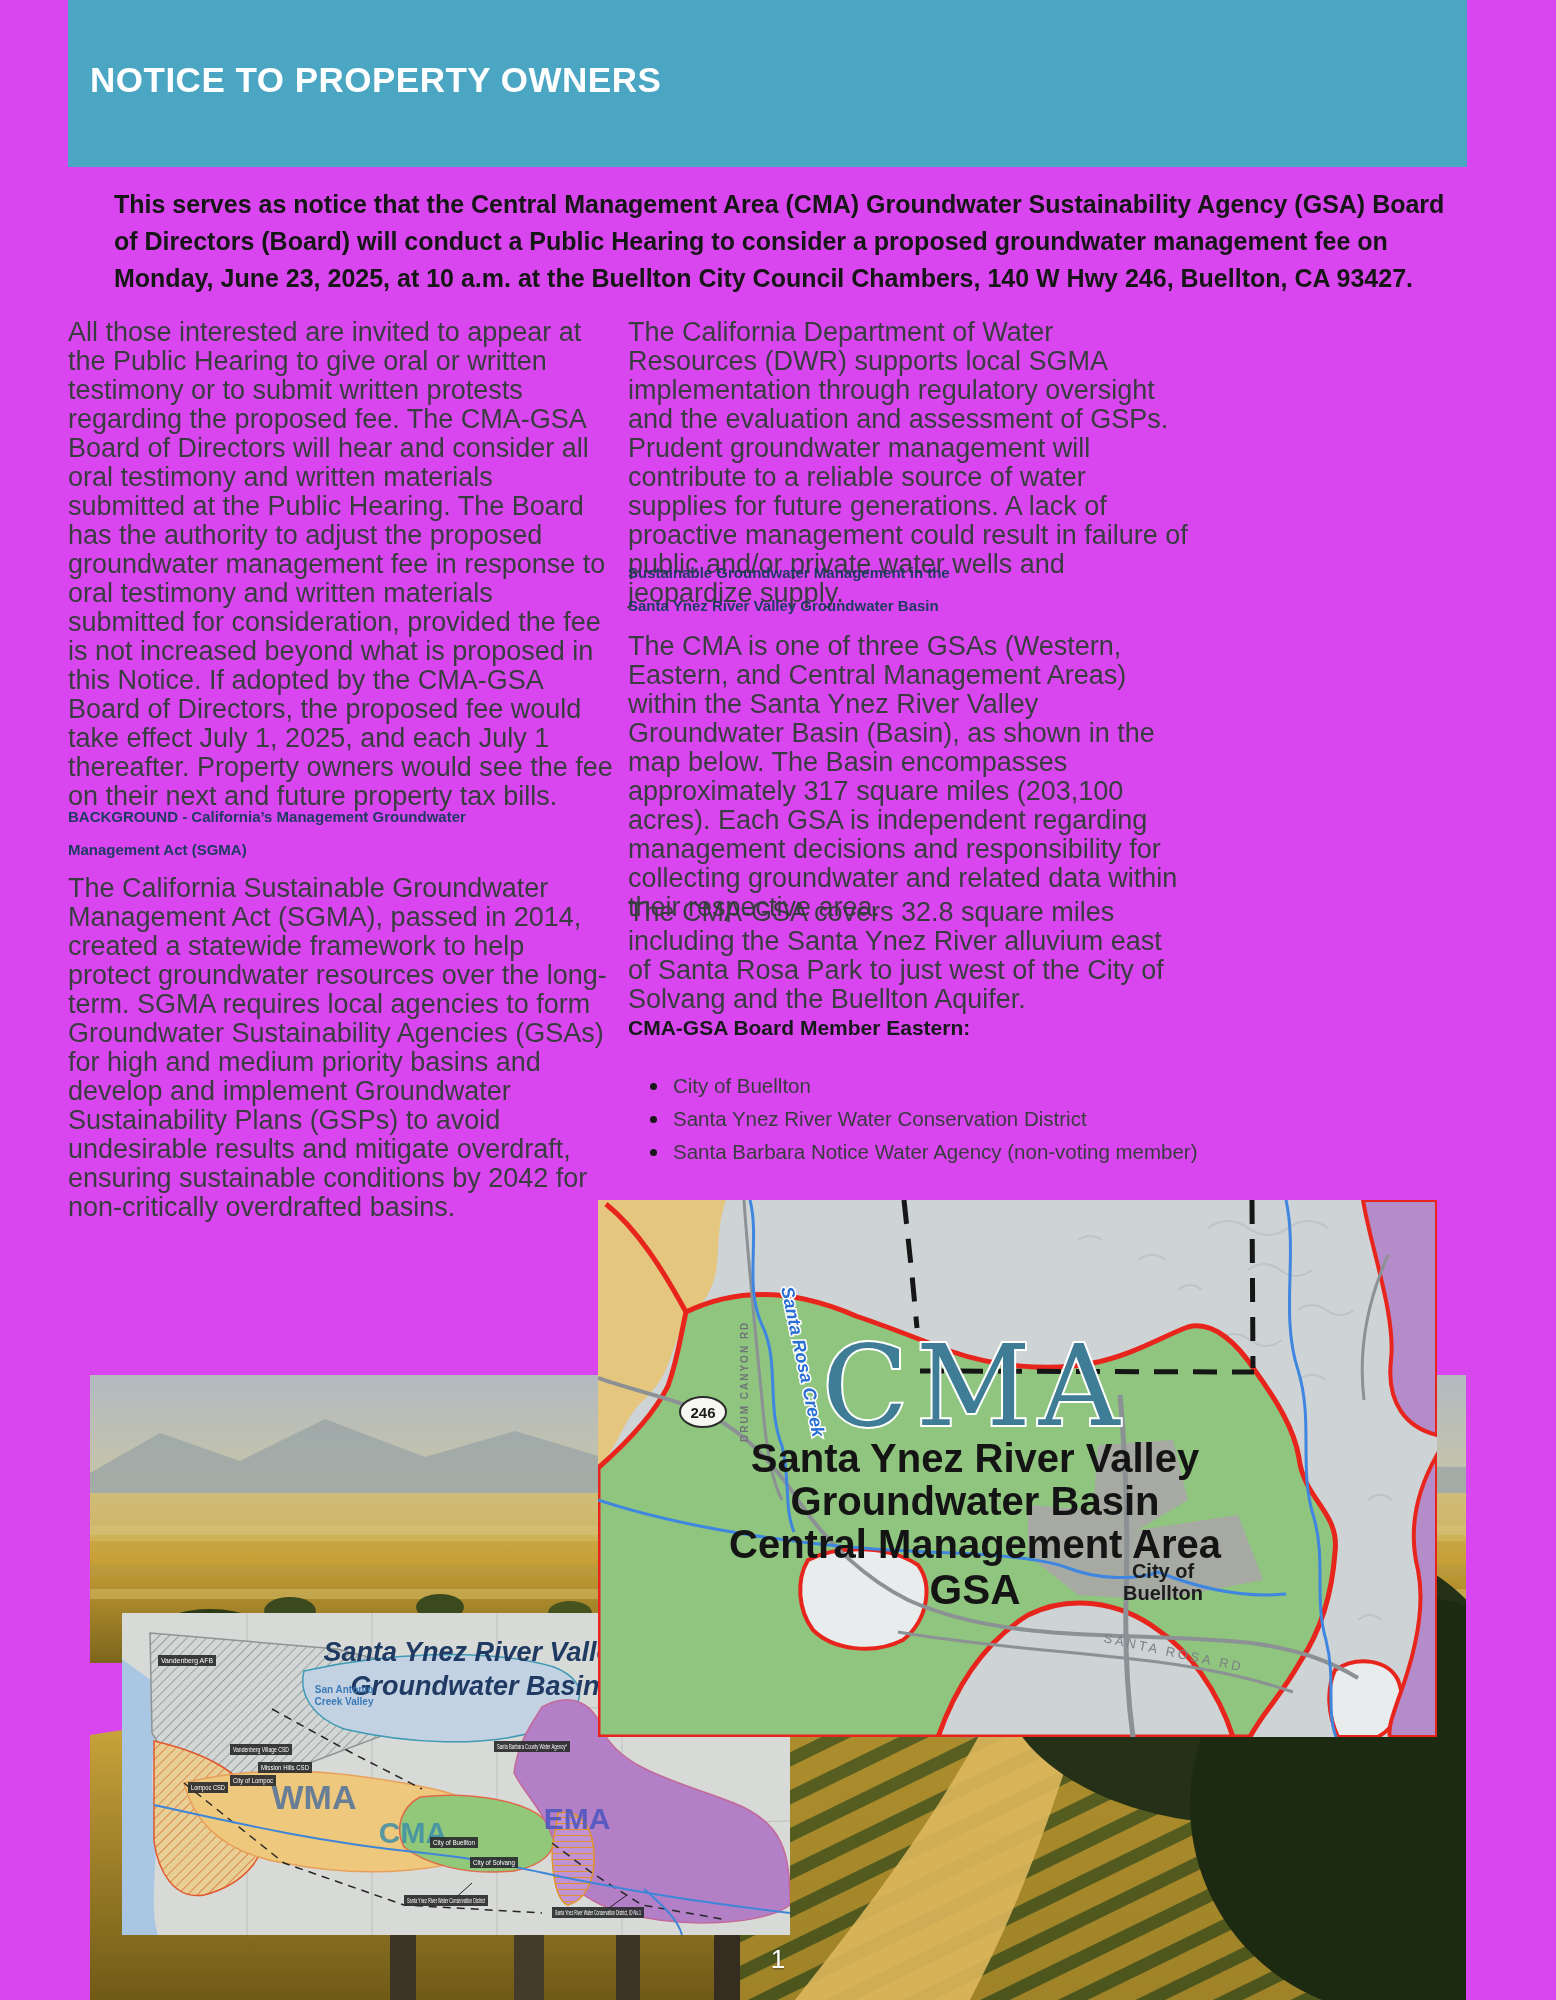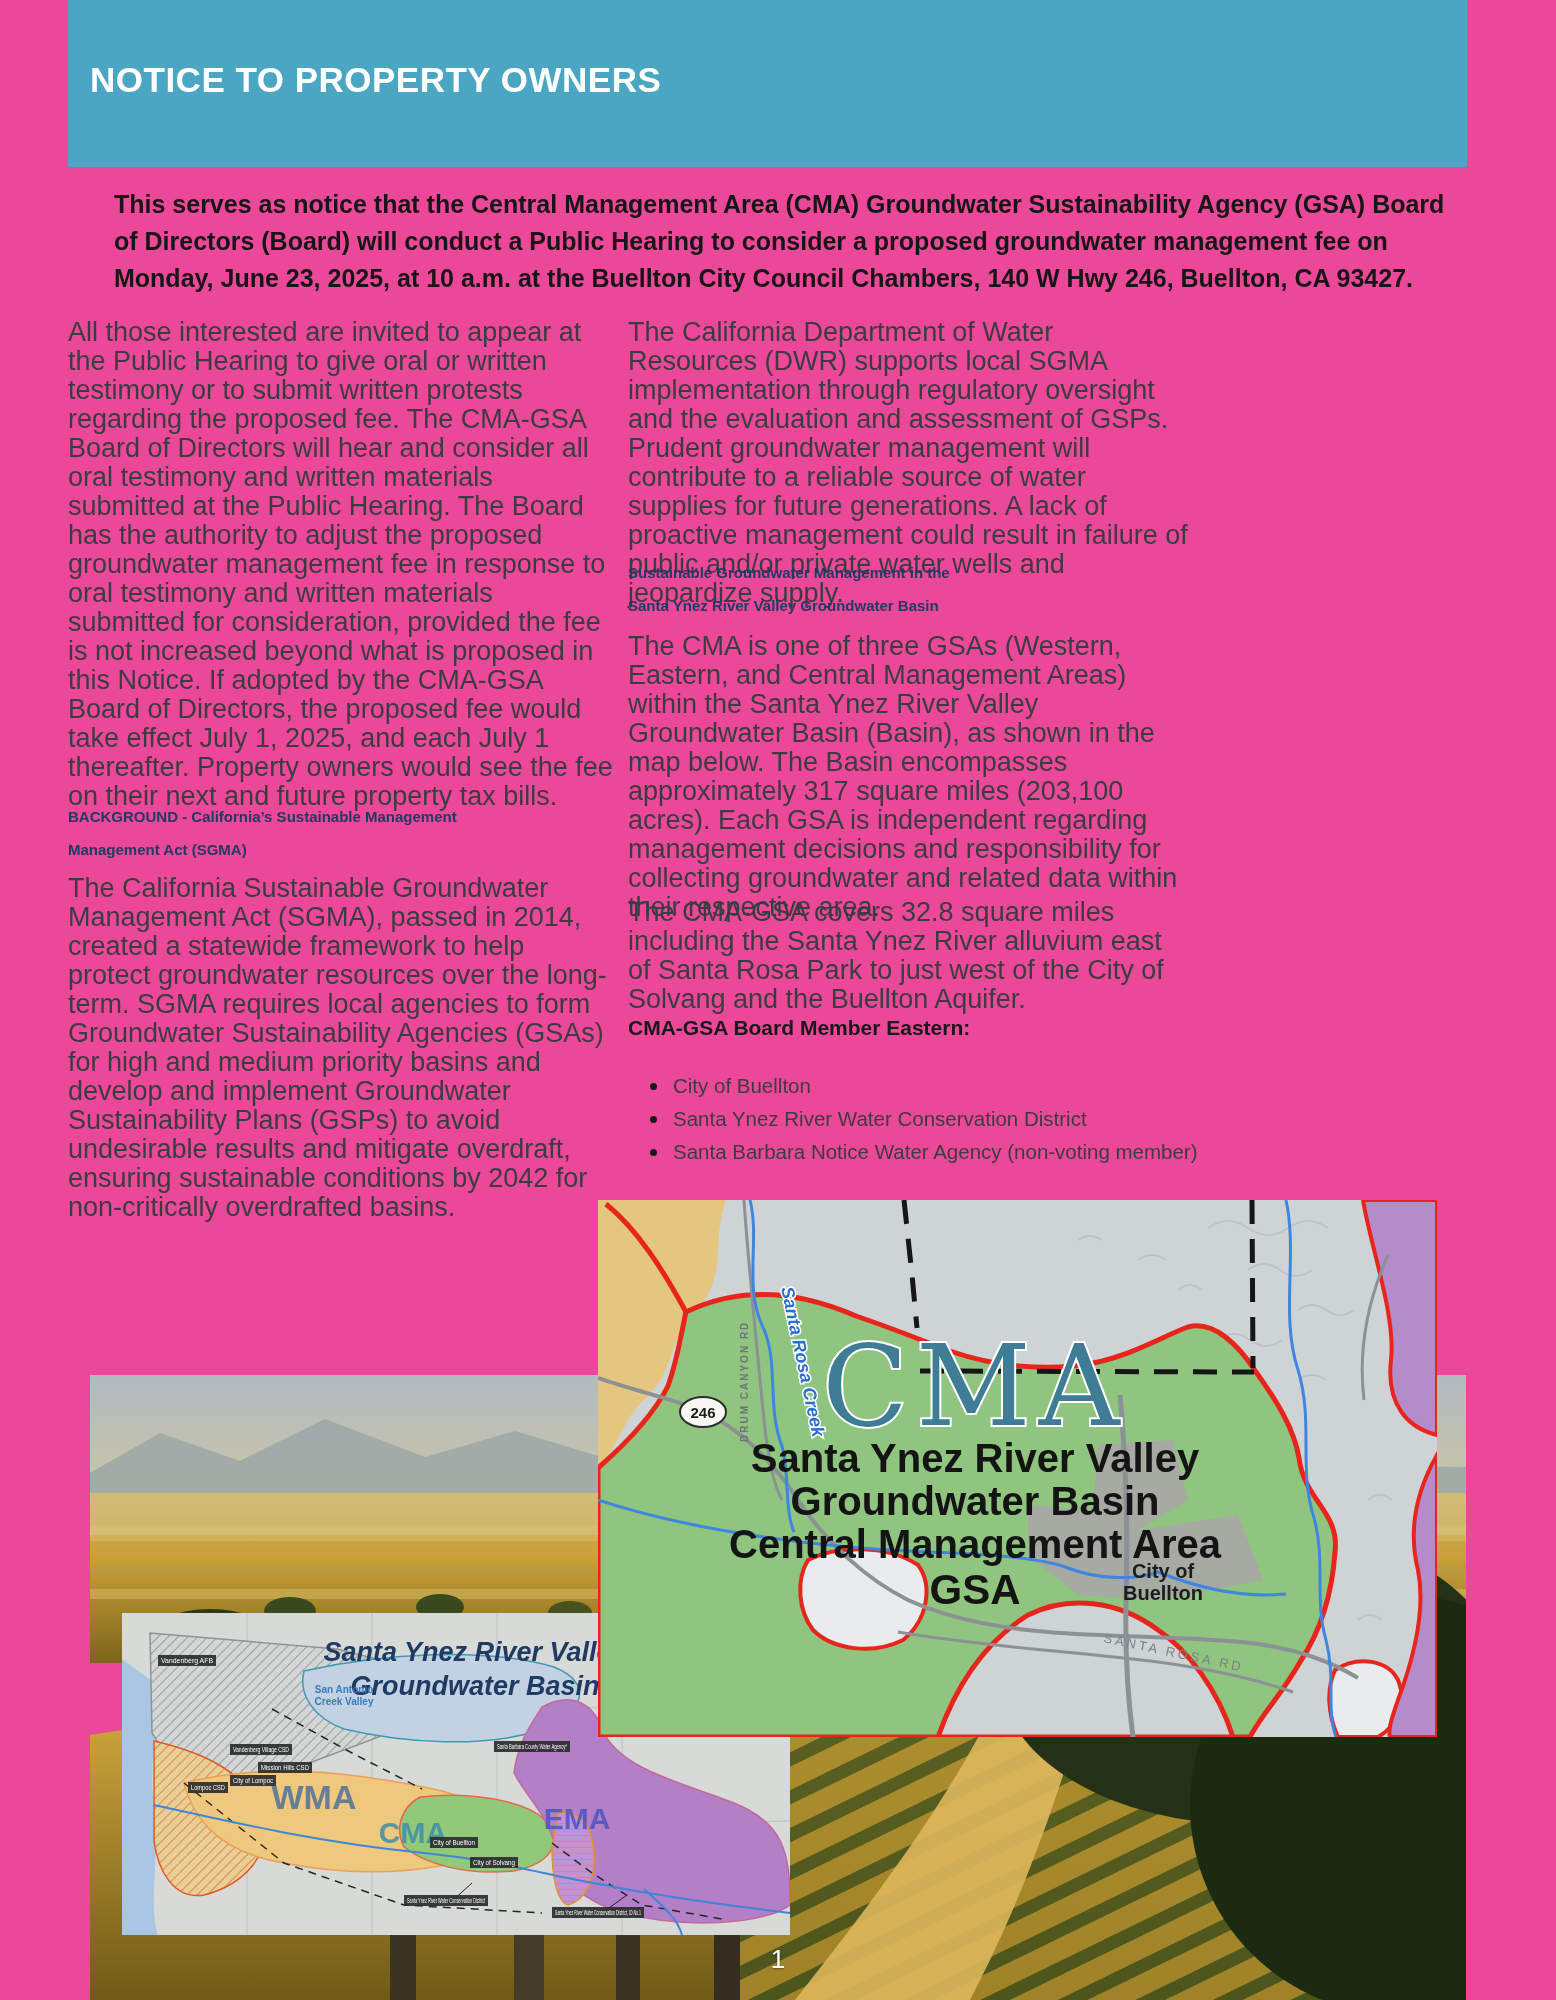--- a/index.html
+++ b/index.html
@@ -1,16 +1,16 @@
 <!DOCTYPE html>
 <html><head>
 <meta charset="utf-8">
 <style>
   html,body{margin:0;padding:0;background:#ffffff;}
-  .page{position:relative;width:1556px;height:2000px;background:#ec4899;overflow:hidden;
+  .page{position:relative;width:1556px;height:2000px;background:#d946ef;overflow:hidden;
         font-family:"Liberation Sans",sans-serif;color:#3a3d40;}
   .band{position:absolute;left:68px;top:0;width:1399px;height:167px;background:#4BA6C3;}
   .band .title{margin:0;padding:60px 0 0 22px;color:#ffffff;font-size:35px;font-weight:700;letter-spacing:.5px;}
   .intro{position:absolute;left:68px;top:186px;width:1340px;font-size:25px;line-height:37px;
          font-weight:700;color:#161616;margin-left:46px;}
   .para{position:absolute;font-size:27px;line-height:29px;color:#3a3d40;}
   .navyhead{position:absolute;color:#1F3A63;font-weight:700;font-size:15px;line-height:33px;}
   .navyhead span{display:block;}
   .boldhead{position:absolute;font-size:21px;font-weight:700;color:#17191b;}
   .bullets{position:absolute;left:628px;top:1072px;width:900px;font-size:20.5px;color:#3a3d40;}
@@ -34,21 +34,21 @@
 
   <div class="band">
     <h1 class="title">NOTICE TO PROPERTY OWNERS</h1>
   </div>
 
   <div class="intro">This serves as notice that the Central Management Area (CMA) Groundwater Sustainability Agency (GSA) Board of Directors (Board) will conduct a Public Hearing to consider a proposed groundwater management fee on Monday, June 23, 2025, at 10 a.m. at the Buellton City Council Chambers, 140 W Hwy 246, Buellton, CA 93427.</div>
 
   <div class="para" style="left:68px;top:318px;width:545px;">All those interested are invited to appear at the Public Hearing to give oral or written testimony or to submit written protests regarding the proposed fee. The CMA-GSA Board of Directors will hear and consider all oral testimony and written materials submitted at the Public Hearing. The Board has the authority to adjust the proposed groundwater management fee in response to oral testimony and written materials submitted for consideration, provided the fee is not increased beyond what is proposed in this Notice. If adopted by the CMA-GSA Board of Directors, the proposed fee would take effect July 1, 2025, and each July 1 thereafter. Property owners would see the fee on their next and future property tax bills.</div>
 
   <div class="navyhead" style="left:68px;top:800px;width:560px;">
-    <span>BACKGROUND - California’s Sustainable Management</span>
+    <span>BACKGROUND - California’s Management Groundwater</span>
     <span>Management Act (SGMA)</span>
   </div>
 
   <div class="para" style="left:68px;top:874px;width:545px;">The California Sustainable Groundwater Management Act (SGMA), passed in 2014, created a statewide framework to help protect groundwater resources over the long-term. SGMA requires local agencies to form Groundwater Sustainability Agencies (GSAs) for high and medium priority basins and develop and implement Groundwater Sustainability Plans (GSPs) to avoid undesirable results and mitigate overdraft, ensuring sustainable conditions by 2042 for non-critically overdrafted basins.</div>
 
   <div class="para" style="left:628px;top:318px;width:560px;">The California Department of Water Resources (DWR) supports local SGMA implementation through regulatory oversight and the evaluation and assessment of GSPs. Prudent groundwater management will contribute to a reliable source of water supplies for future generations. A lack of proactive management could result in failure of public and/or private water wells and jeopardize supply.</div>
 
   <div class="navyhead" style="left:628px;top:556px;width:580px;">
     <span>Sustainable Groundwater Management in the</span>
     <span>Santa Ynez River Valley Groundwater Basin</span>

